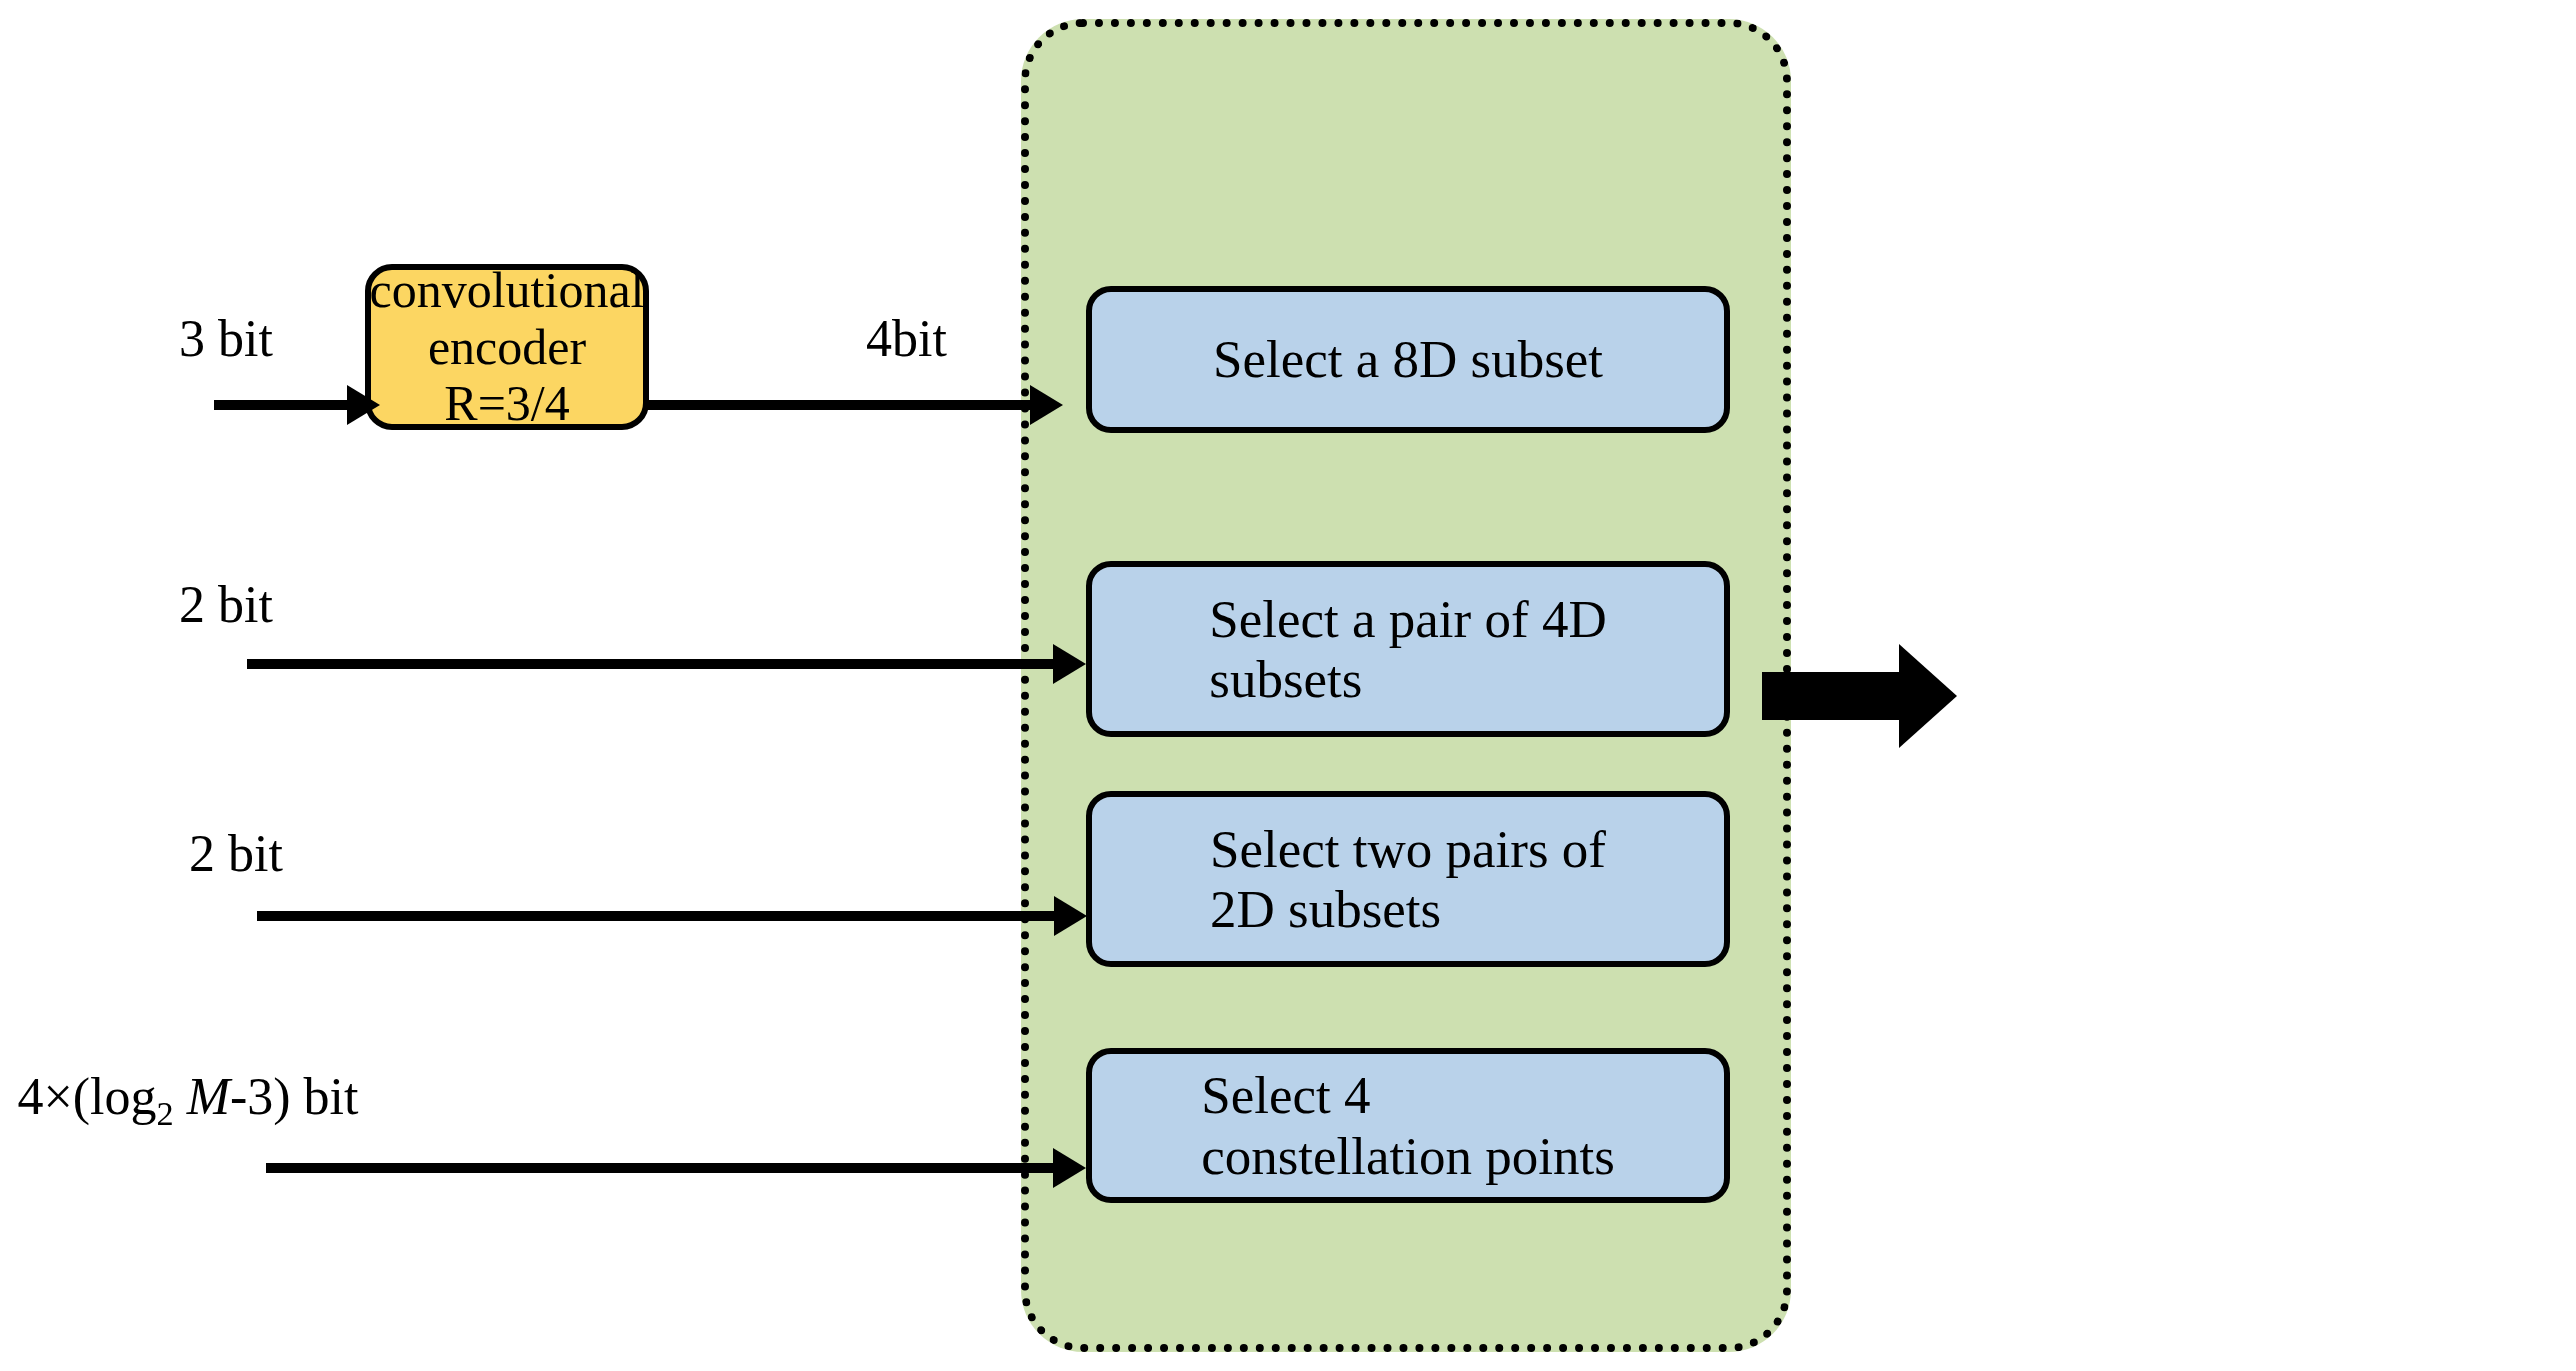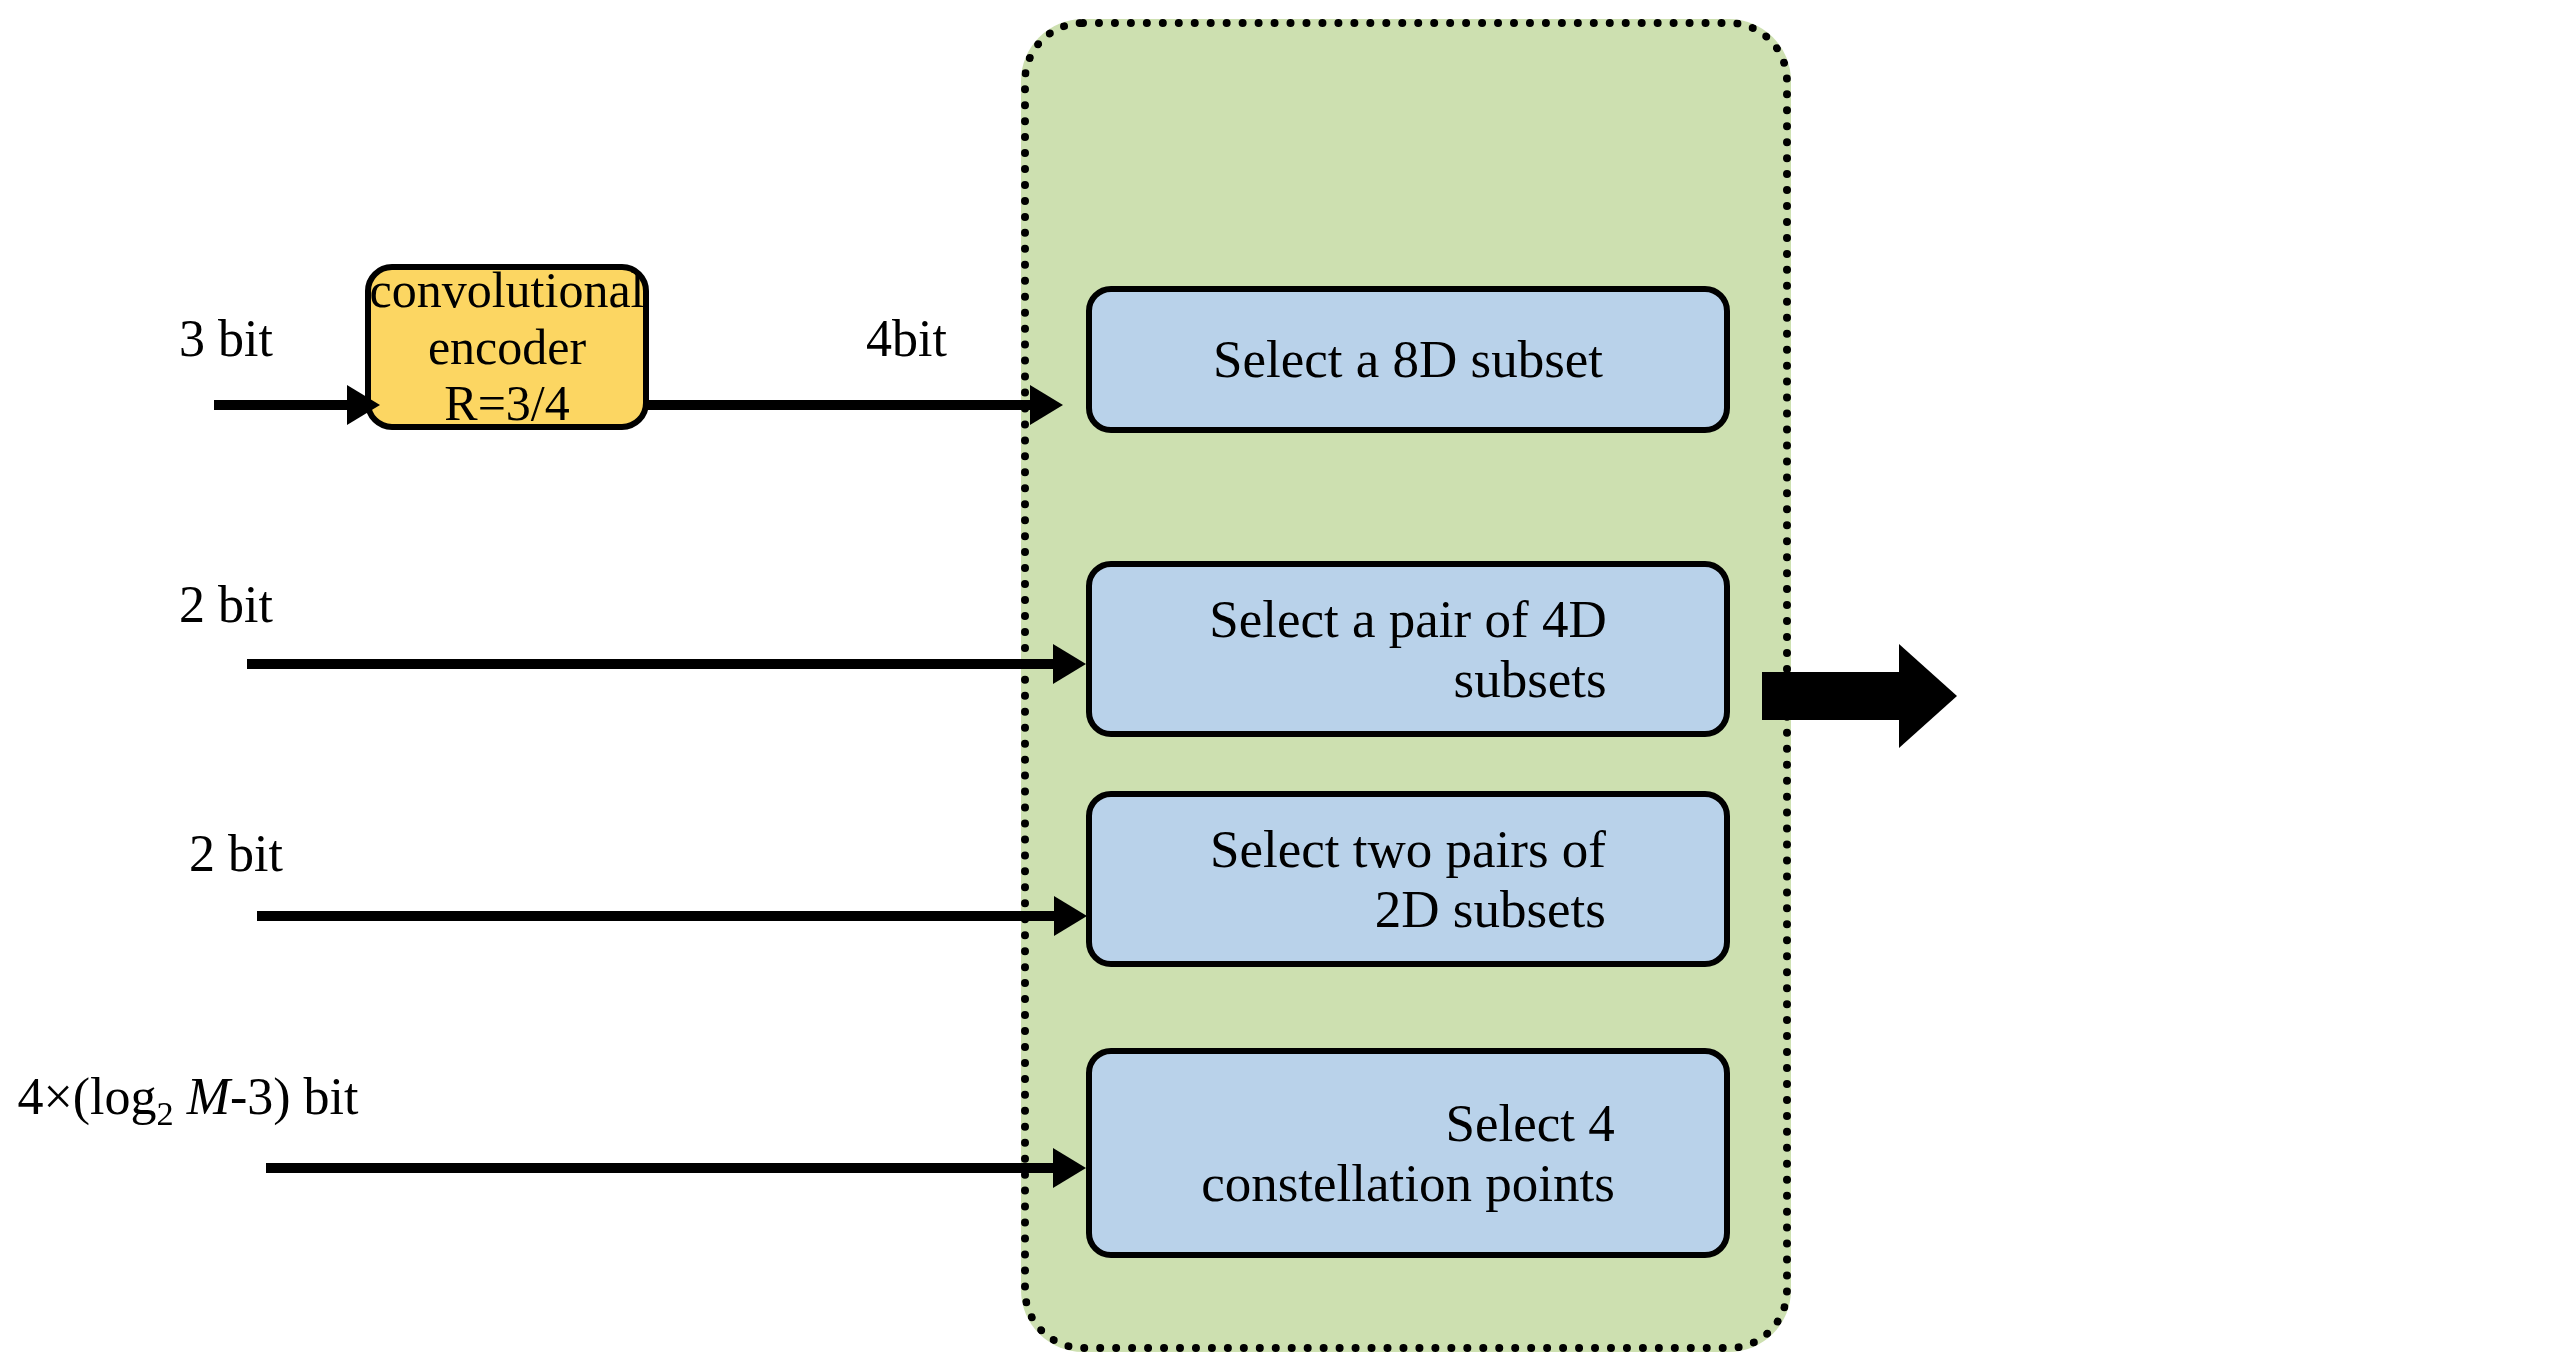--- a/index.html
+++ b/index.html
@@ -46,30 +46,30 @@
   
   .stage-box {
     position: absolute;
     background: #b9d2ea;
     border: 6.8px solid #000000;
     border-radius: 25px;
     box-sizing: border-box;
     display: flex;
     align-items: center;
     justify-content: center;
-    text-align: right;
+    text-align: left;
     font-size: 53px;
     line-height: 1.14;
     white-space: pre-line;
     padding: 0 17.4px;
   }
   #stage-0 { left: 1086px; top: 286px;  width: 644px; height: 147px; }
   #stage-1 { left: 1086px; top: 542px;  width: 644px; height: 176px; margin-top: 19px; }
   #stage-2 { left: 1086px; top: 791px;  width: 644px; height: 176px; }
-  #stage-3 { left: 1086px; top: 1048px; width: 644px; height: 210px; }
+  #stage-3 { left: 1086px; top: 1048px; width: 644px; height: 155px; }
 
   
   .encoder-box {
     position: absolute;
     left: 365px;
     top: 264px;
     width: 284px;
     height: 166px;
     background: #fcd662;
     border: 6.8px solid #000000;

